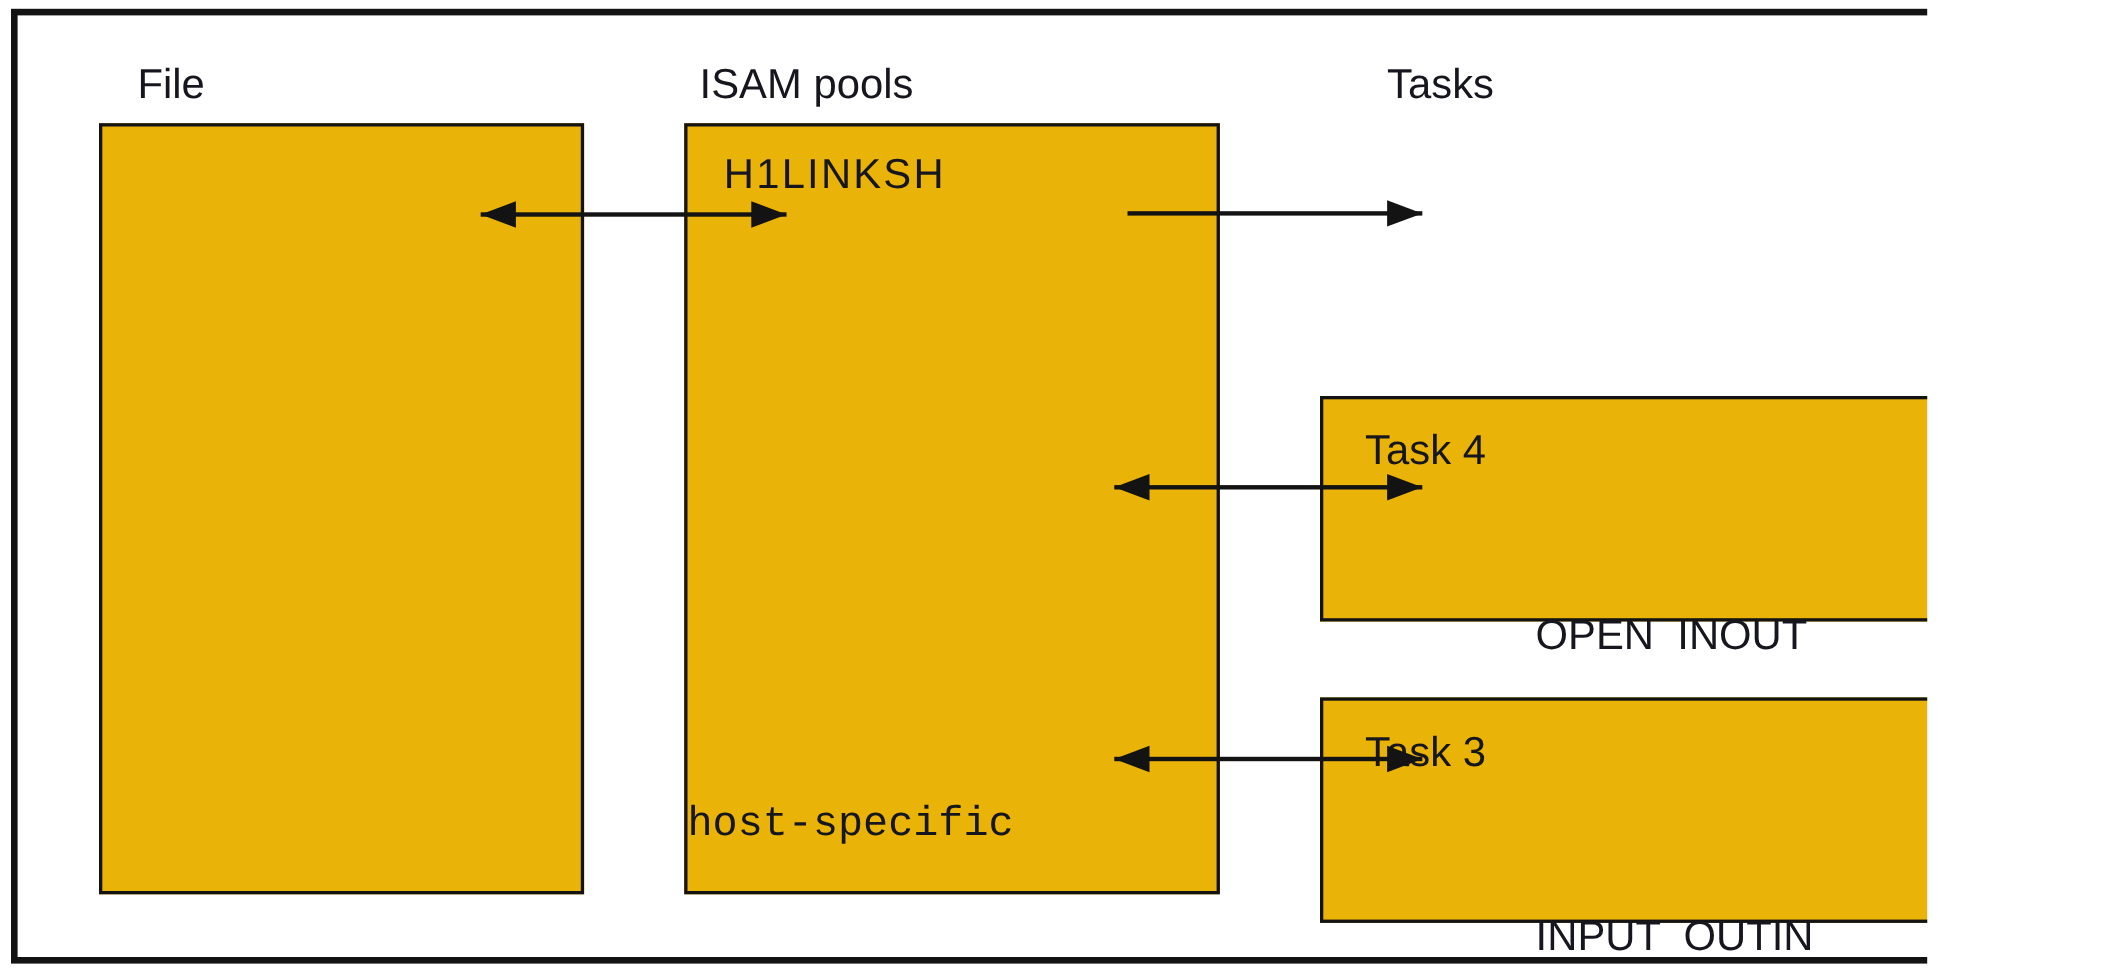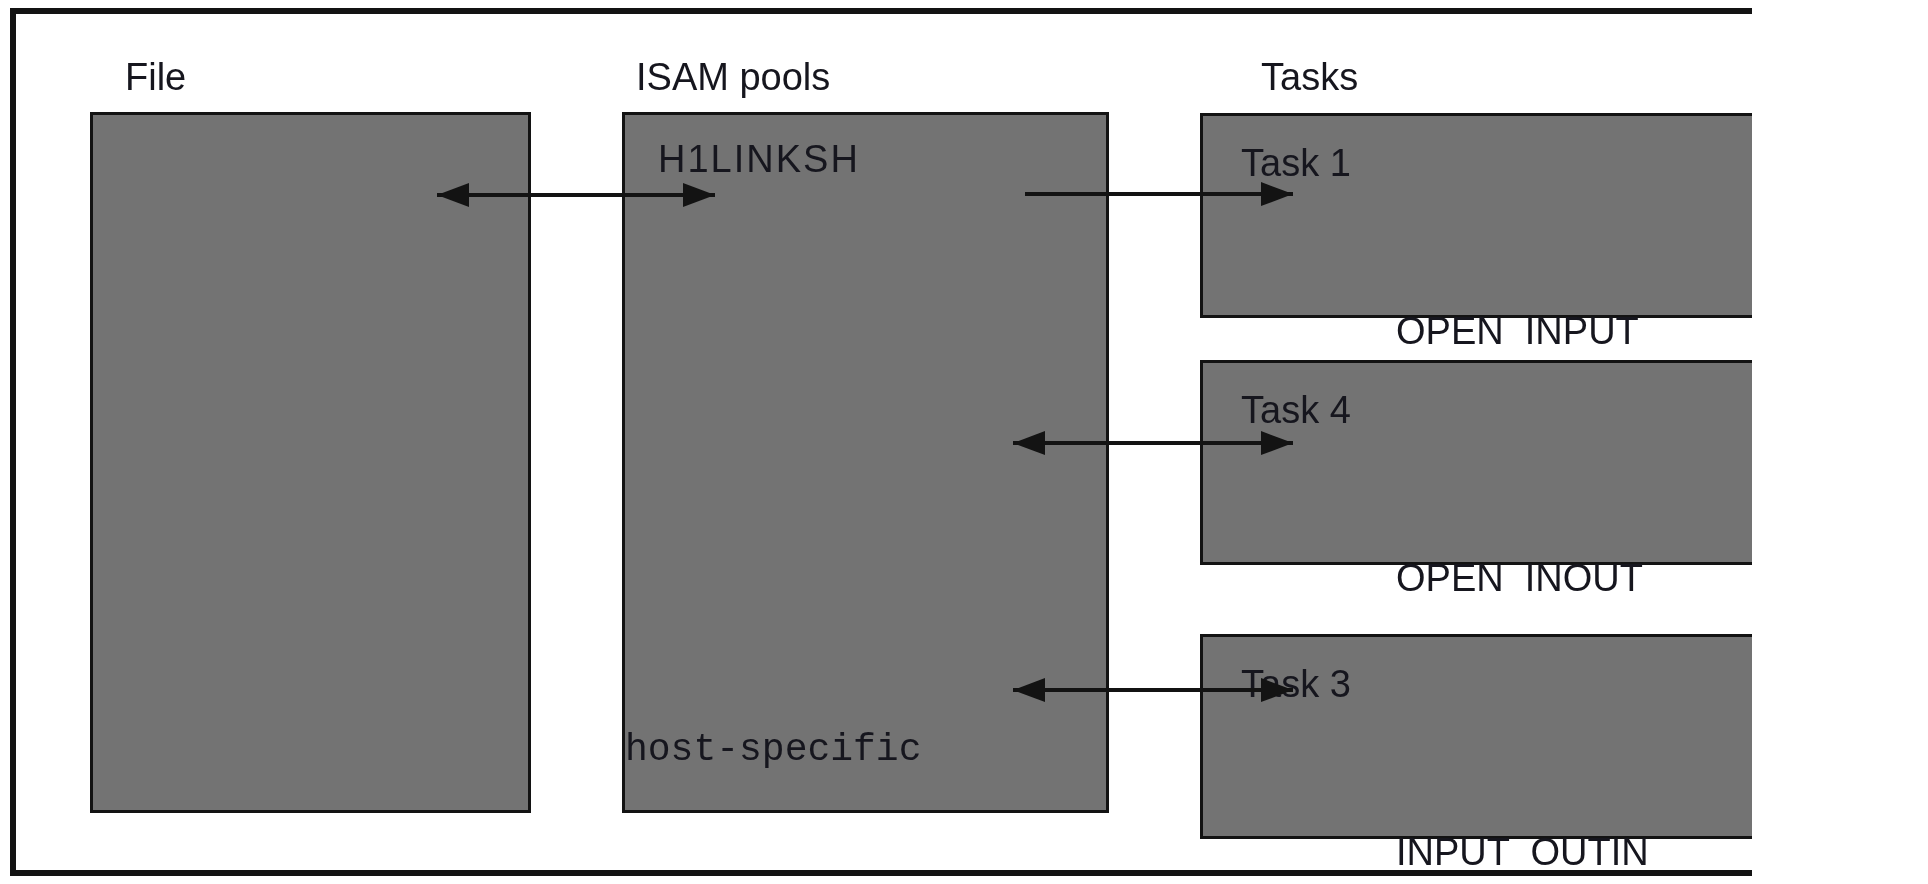--- a/index.html
+++ b/index.html
@@ -37,21 +37,21 @@
     color: #16161e;
   }
   .col-label.file  { left: 125px; }
   .col-label.isam  { left: 636px; }
   .col-label.tasks { left: 1237px; margin-left: 24px; }
 
   .box {
     position: absolute;
     border: 3px solid #131313;
     box-sizing: border-box;
-    background: #737373;
+    background: #eab308;
   }
   .file-box { left: 90px;  top: 112px; width: 441px; height: 701px; }
   .isam-box { left: 622px; top: 112px; width: 487px; height: 701px; }
   .task-box { left: 1200px; width: 601px; height: 205px; }
   .task-box.t1 { top: 113px; }
   .task-box.t2 { top: 360px; }
   .task-box.t3 { top: 634px; }
 
   .pool-name {
     position: absolute;
@@ -127,27 +127,20 @@
   <div class="col-label isam">ISAM pools</div>
   <div class="col-label tasks">Tasks</div>
 
   <div class="box file-box"></div>
 
   <div class="box isam-box">
     <div class="pool-name">H1LINKSH</div>
     <div class="pool-note">host-specific</div>
   </div>
 
-  <div class="box task-box t1">
-    <div class="task-title">Task 1</div>
-    <div class="task-open">
-      <div>OPEN  INPUT</div>
-      <div>SHARUPD=YES</div>
-    </div>
-  </div>
 
   <div class="box task-box t2">
     <div class="task-title">Task 4</div>
     <div class="task-open">
       <div>OPEN  INOUT</div>
       <div>SHARUPD=YES</div>
     </div>
   </div>
 
   <div class="box task-box t3">

